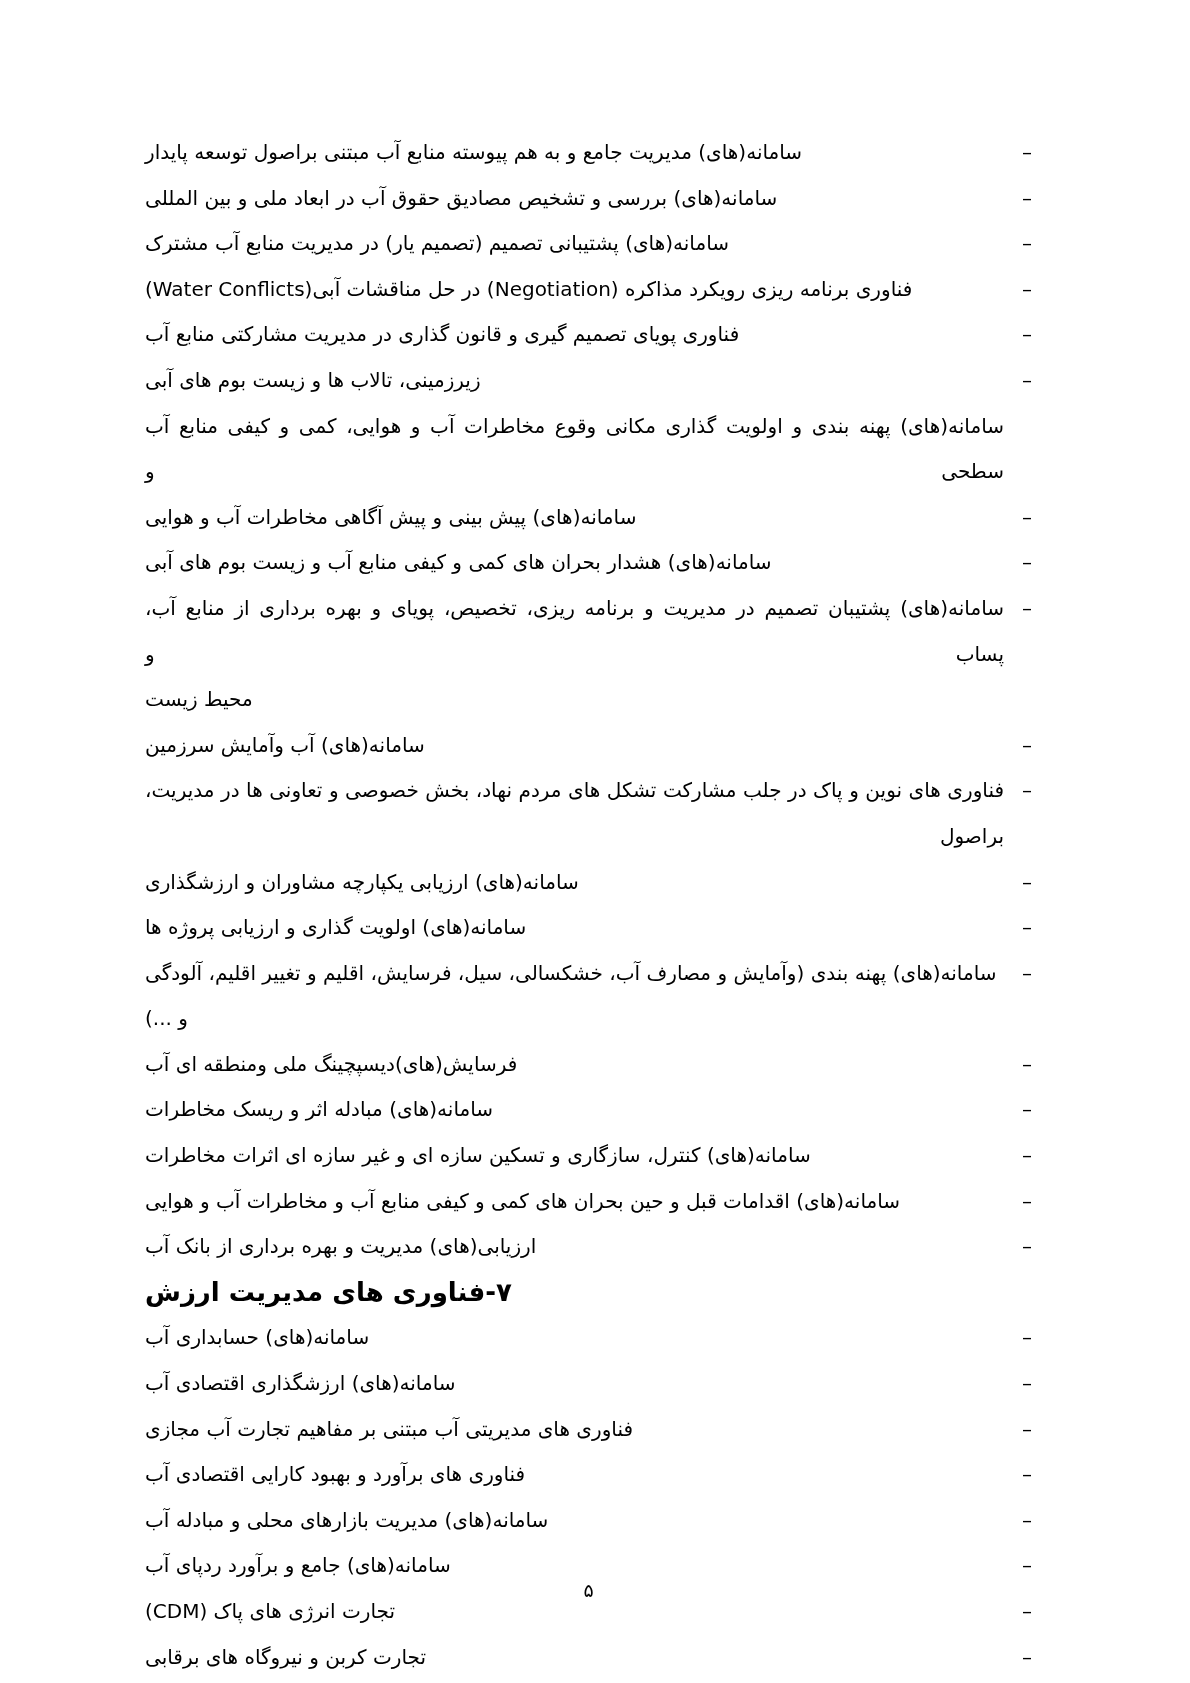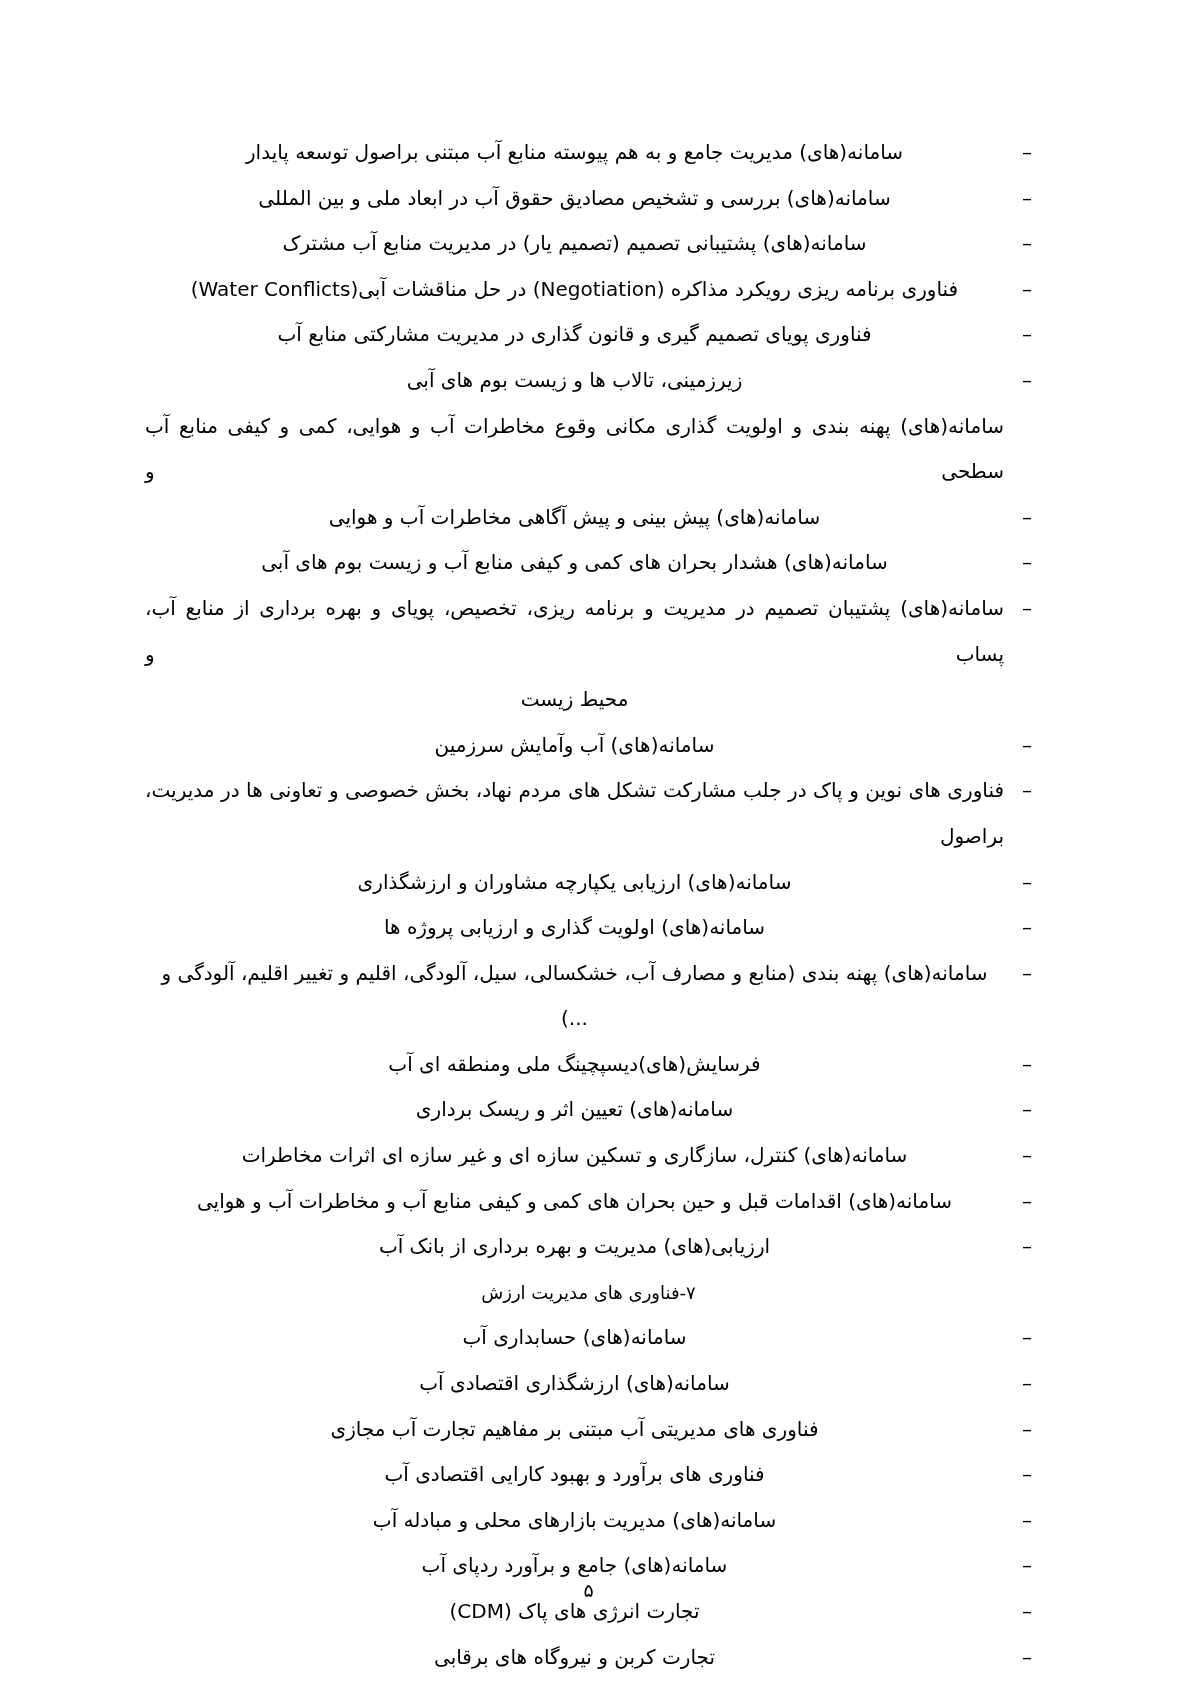--- a/index.html
+++ b/index.html
@@ -19,25 +19,25 @@
     font-size:20px;
     line-height:45.6px;
   }
   .block.bullet { padding-right:28px; }
   .dash {
     position:absolute; right:0; top:0;
     width:26px; text-align:right;
     line-height:45.6px;
     font-size:20px;
   }
-  .line { text-align:center; }
+  .line { text-align:left; }
   .line.justified { text-align:justify; text-align-last:justify; }
   .block.heading {
-    font-weight:normal;
-    font-size:18px;
+    font-weight:bold;
+    font-size:26px;
     padding-right:0;
   }
   .footer {
     position:absolute; top:1567px; right:158px; width:887px;
     text-align:center;
     font-size:19px; line-height:46px;
     direction:rtl;
   }
 </style>
 </head>
@@ -94,29 +94,29 @@
       <div class="block bullet">
         <span class="dash">–</span>
         <div class="line">سامانه(های) ارزیابی  یکپارچه مشاوران و ارزشگذاری</div>
       </div>
       <div class="block bullet">
         <span class="dash">–</span>
         <div class="line">سامانه(های) اولویت گذاری و ارزیابی پروژه ها</div>
       </div>
       <div class="block bullet">
         <span class="dash">–</span>
-        <div class="line">سامانه(های) پهنه بندی (منابع و مصارف آب، خشکسالی، سیل، آلودگی، اقلیم و تغییر اقلیم، آلودگی و ...)</div>
+        <div class="line">سامانه(های) پهنه بندی (وآمایش و مصارف آب، خشکسالی، سیل، فرسایش، اقلیم و تغییر اقلیم، آلودگی و ...)</div>
       </div>
       <div class="block bullet">
         <span class="dash">–</span>
         <div class="line">فرسایش(های)دیسپچینگ ملی ومنطقه ای آب</div>
       </div>
       <div class="block bullet">
         <span class="dash">–</span>
-        <div class="line">سامانه(های) تعیین اثر و ریسک برداری</div>
+        <div class="line">سامانه(های) مبادله اثر و ریسک مخاطرات</div>
       </div>
       <div class="block bullet">
         <span class="dash">–</span>
         <div class="line">سامانه(های) کنترل، سازگاری و تسکین سازه ای و غیر سازه ای اثرات مخاطرات</div>
       </div>
       <div class="block bullet">
         <span class="dash">–</span>
         <div class="line">سامانه(های) اقدامات قبل و حین بحران های کمی و کیفی منابع آب و مخاطرات آب و هوایی</div>
       </div>
       <div class="block bullet">

